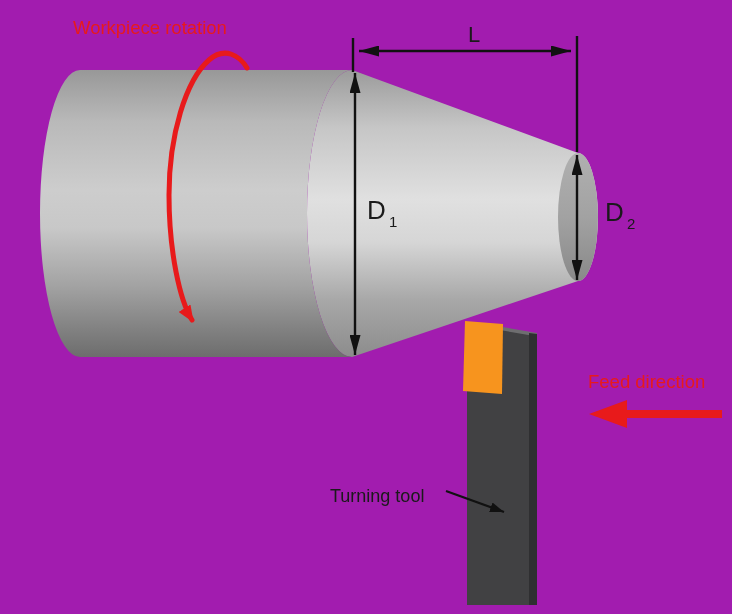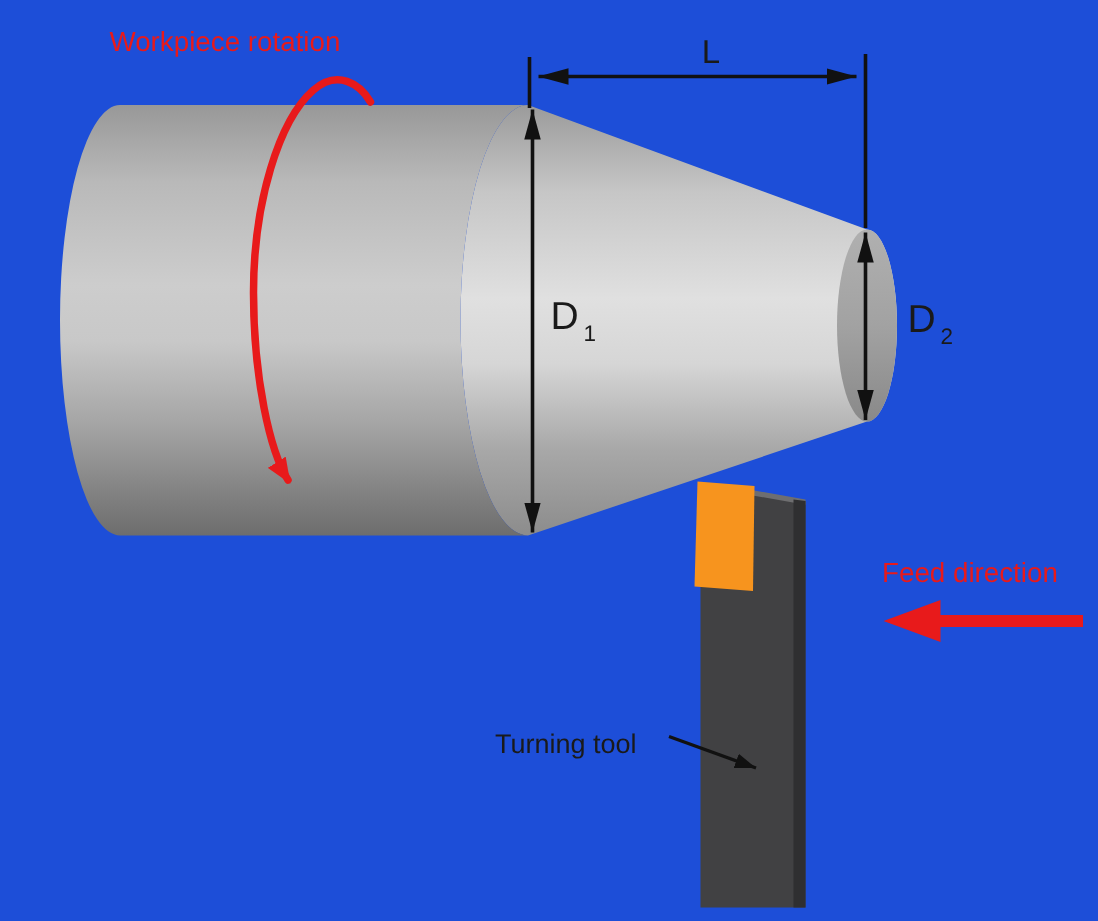--- a/index.html
+++ b/index.html
@@ -1,20 +1,20 @@
 <!DOCTYPE html>
 <html><head>
 <meta charset="utf-8">
 <style>
   html, body { margin: 0; padding: 0; background: #ffffff; }
   .stage {
     position: relative;
     width: 732px;
     height: 614px;
-    background: #1d4ed8;
+    background: #a21caf;
     overflow: hidden;
     font-family: "Liberation Sans", sans-serif;
   }
   svg text {
     font-family: "Liberation Sans", sans-serif;
   }
 </style>
 </head>
 <body>
 

